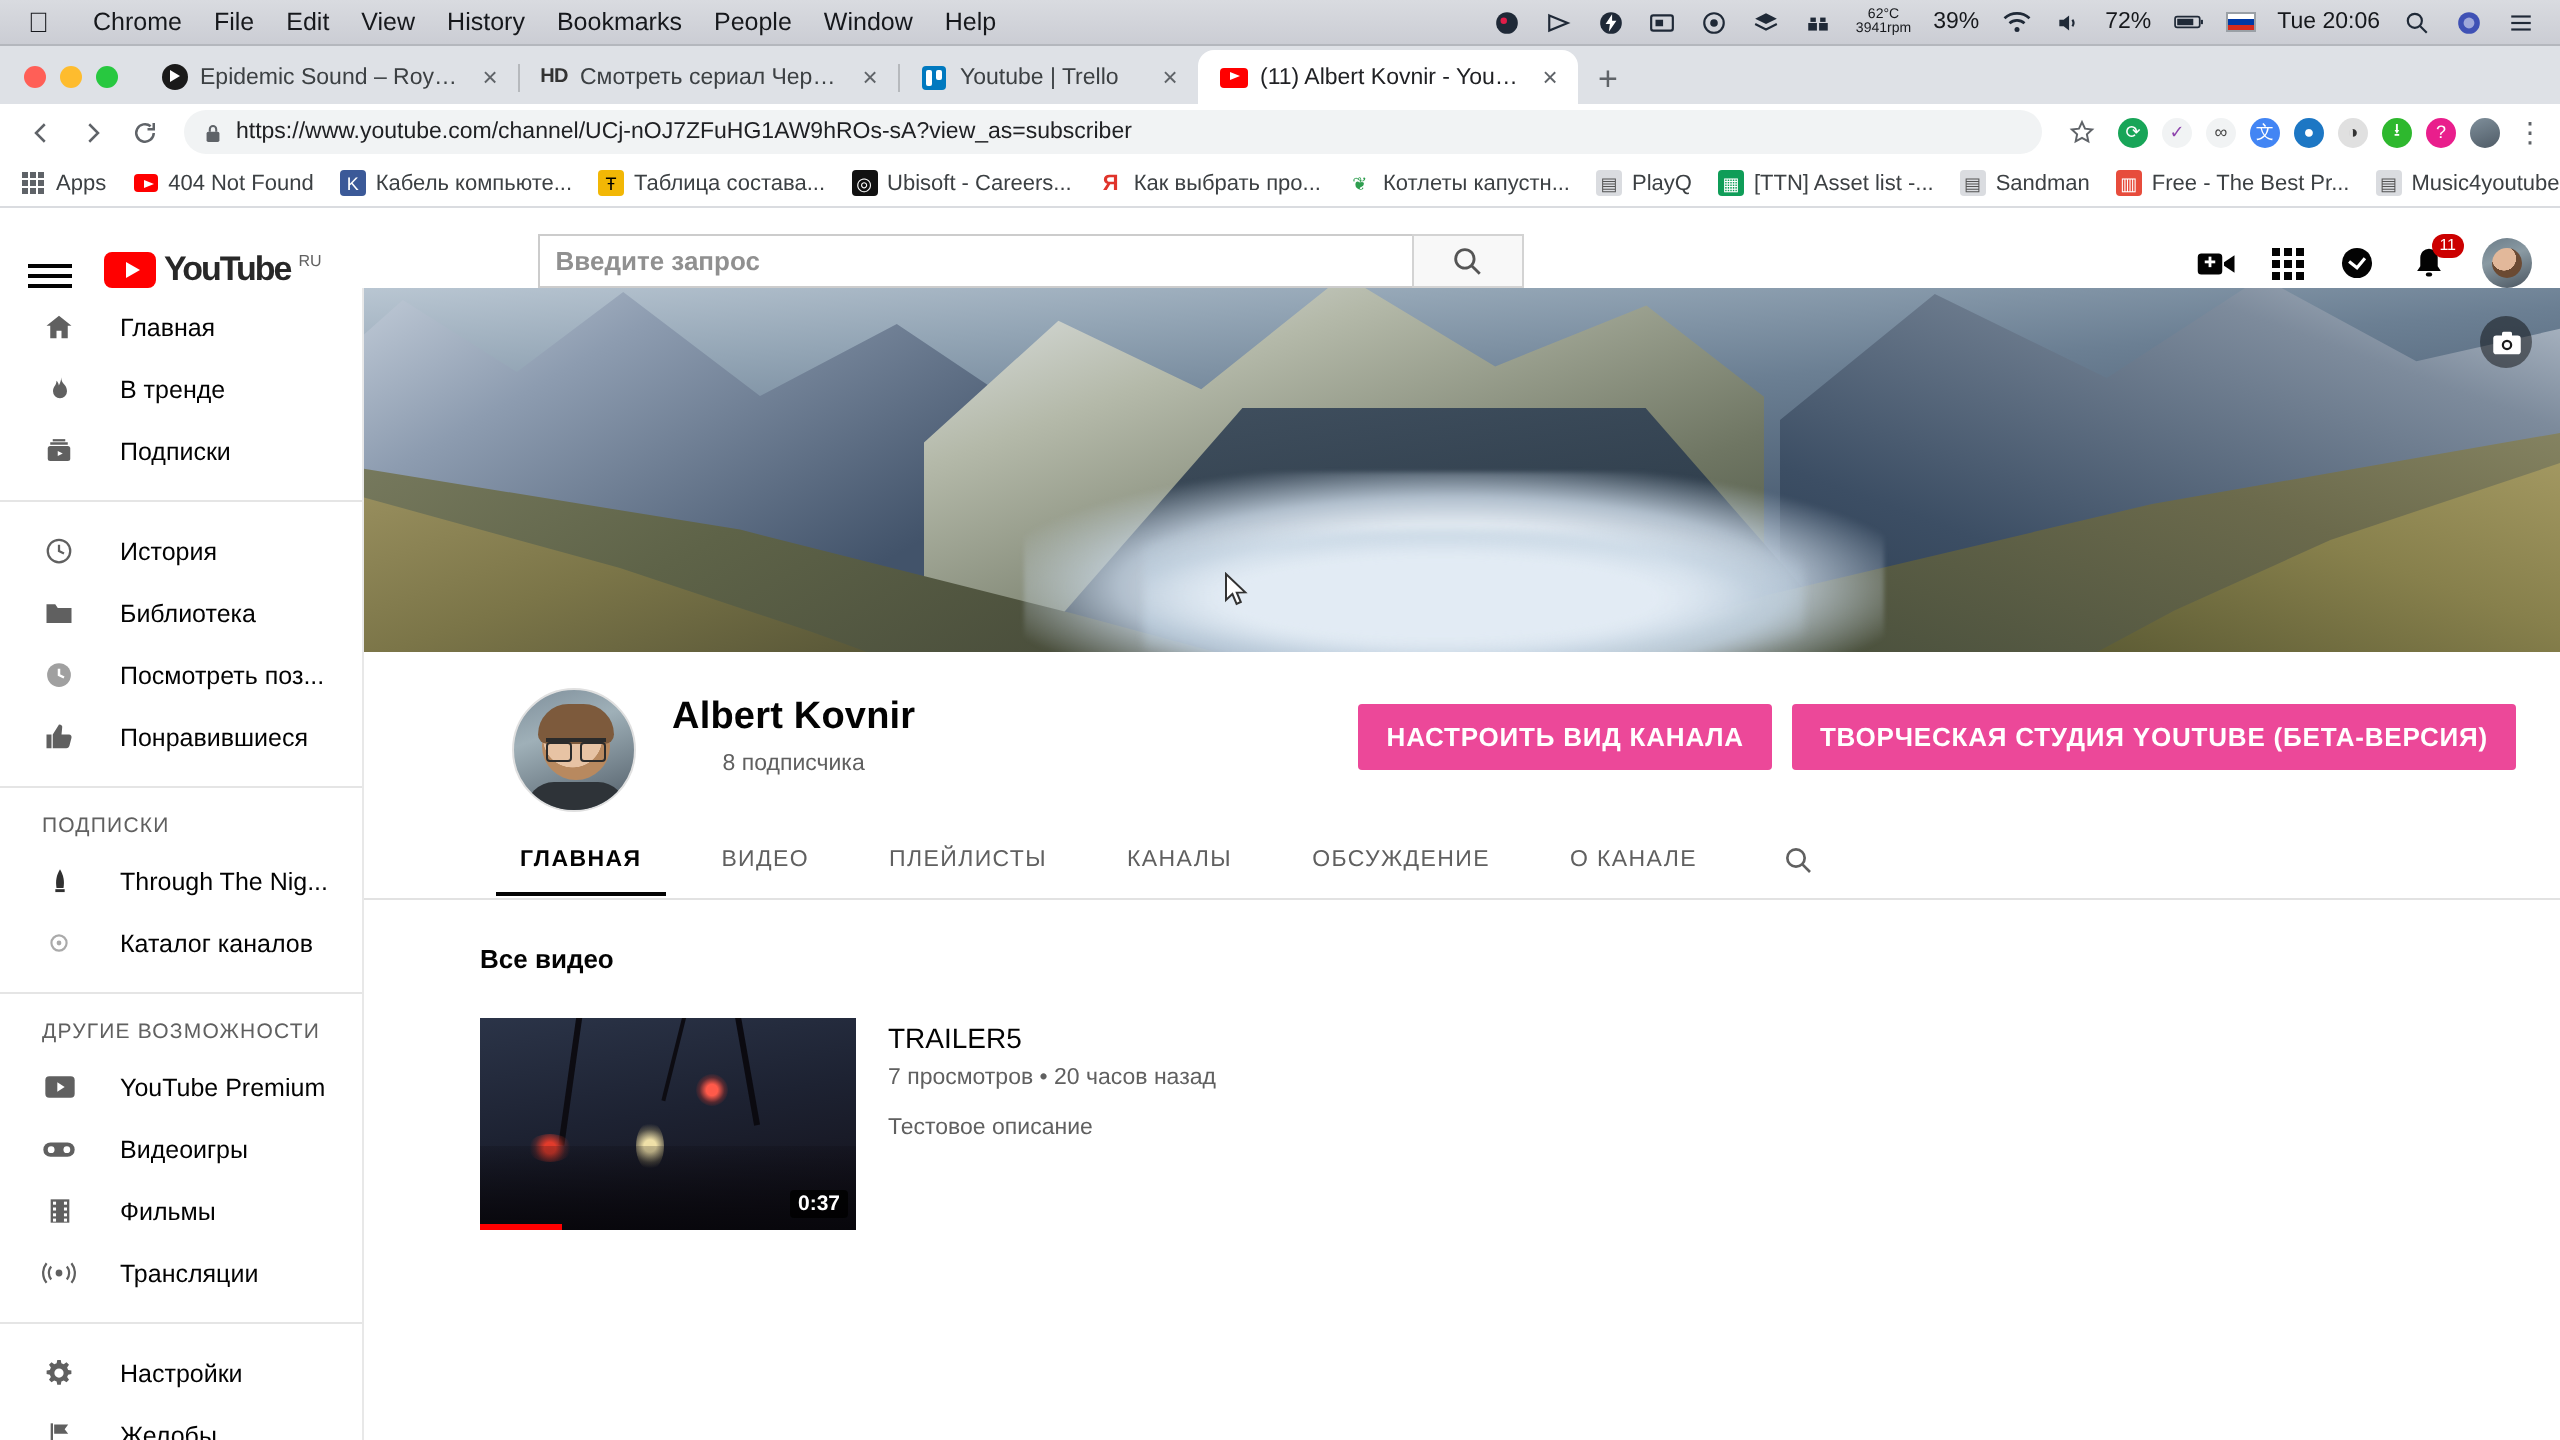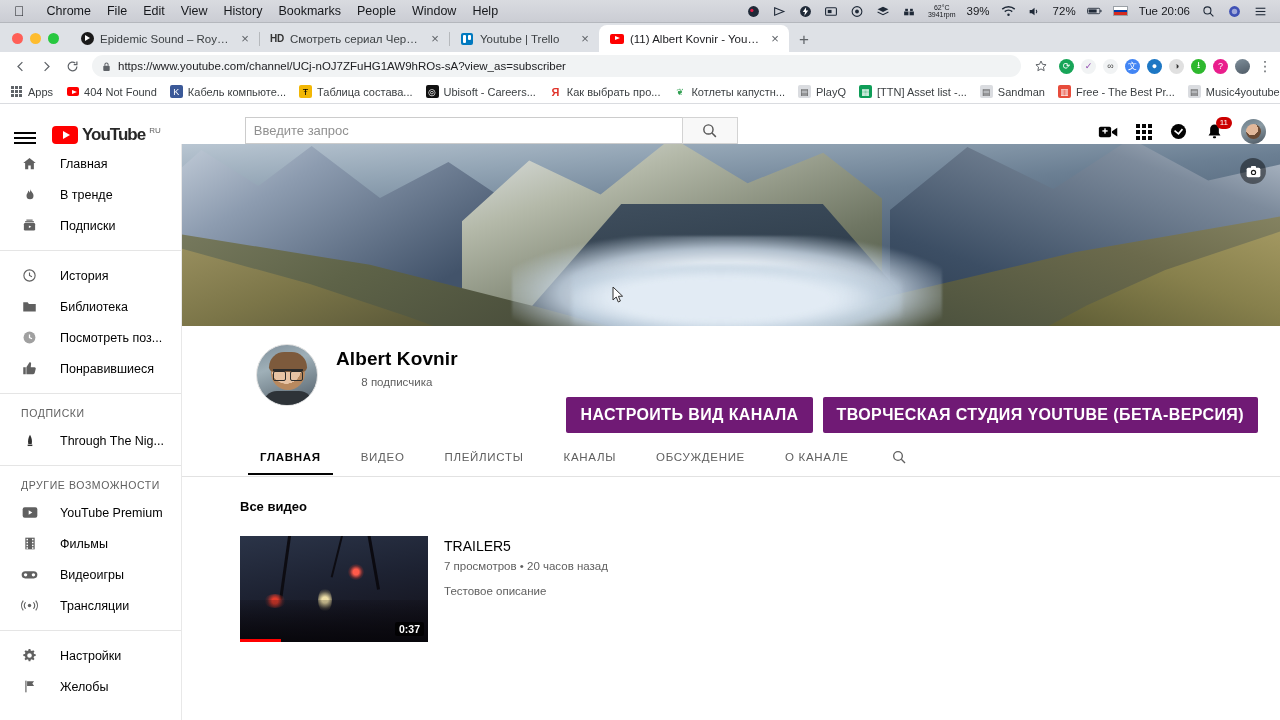--- a/index.html
+++ b/index.html
@@ -105,21 +105,21 @@
   .hamburger { width: 22px; display: flex; flex-direction: column; gap: 3px; margin-right: 16px; }
   .hamburger i { height: 2px; background: #030303; display: block; }
   .yt-logo { display: flex; align-items: flex-start; gap: 4px; }
   .yt-logo .play {
     width: 26px; height: 18px; background: #ff0000; border-radius: 4px;
     display: inline-flex; align-items: center; justify-content: center;
   }
   .yt-logo .play::after { content:""; border-left: 7px solid #fff; border-top: 4.5px solid transparent; border-bottom: 4.5px solid transparent; margin-left: 2px;}
   .yt-logo .word { font-size: 17px; font-weight: bold; letter-spacing: -1px; color: #282828; line-height: 18px; }
   .yt-logo .cc { font-size: 8px; color: #606060; line-height: 9px; }
-  .search-wrap { display: flex; margin-left: 84px; }
+  .search-wrap { display: flex; margin-left: 108px; font-weight: bold; }
   .search-box {
     width: 437px; height: 27px; border: 1px solid #ccc; border-right: none;
     padding: 0 8px; display: flex; align-items: center; font-size: 13px; color: #909090;
     background: #fff;
   }
   .search-btn {
     width: 56px; height: 27px; border: 1px solid #d3d3d3; background: #f8f8f8;
     display: flex; align-items: center; justify-content: center; color: #555;
   }
   .hdr-icons { margin-left: auto; display: flex; align-items: center; gap: 17px; }
@@ -243,22 +243,22 @@
   }
   .ch-avatar .glasses::before { left: 0; } .ch-avatar .glasses::after { right: 0; }
   .ch-avatar .body {
     position: absolute; left: 6px; bottom: -6px; width: 50px; height: 20px; border-radius: 14px 14px 0 0; background: #2e3338;
   }
   .ch-meta { padding-left: 18px; padding-top: 4px; }
   .ch-name { font-size: 19px; color: #030303; font-weight: bold; letter-spacing: .1px; }
   .ch-subs { font-size: 11.5px; color: #606060; padding-top: 6px; }
   .ch-actions { margin-left: auto; display: flex; gap: 10px; padding-top: 8px; }
   .btn-blue {
-    background: #701a75; color: #fff; font-size: 16px; font-weight: bold;
-    padding: 9px 14px; border-radius: 2px; letter-spacing: .4px; white-space: nowrap; margin-top: 45px;
+    background: #ec4899; color: #fff; font-size: 13px; font-weight: bold;
+    padding: 9px 14px; border-radius: 2px; letter-spacing: .4px; white-space: nowrap;
   }
 
   
   .ch-tabs {
     display: flex; align-items: center; gap: 0; padding: 16px 0 0 58px;
     border-bottom: 1px solid #e2e2e2; position: relative;
   }
   .ch-tab {
     font-size: 11.5px; color: #606060; letter-spacing: .7px; font-weight: 500;
     padding: 0 20px 11px; position: relative;
@@ -695,60 +695,69 @@
       <div class="sb-head">ПОДПИСКИ</div>
       <div class="sb-item">
         <span class="si">
           <svg width="14" height="15" viewBox="0 0 24 24">
               <path d="M12 2 C9 7 8 12 9 18 h6 c1-6 0-11-3-16 Z" fill="#303030"></path>
               <rect x="8" y="19" width="8" height="2.5" fill="#303030"></rect>
             </svg>
         </span>
         <span class="sl">Through The Nig...</span>
       </div>
+      <div class="sb-item">
+        <span class="si">
+          <svg width="13" height="13" viewBox="0 0 24 24">
+              <circle cx="12" cy="12" r="7" fill="none" stroke="#aaa" stroke-width="2"></circle>
+              <circle cx="12" cy="12" r="2.2" fill="#aaa"></circle>
+            </svg>
+        </span>
+        <span class="sl">Каталог каналов</span>
+      </div>
 
       <div class="sb-div"></div>
 
       <div class="sb-head">ДРУГИЕ ВОЗМОЖНОСТИ</div>
       <div class="sb-item">
         <span class="si">
           <svg width="16" height="13" viewBox="0 0 24 18">
               <rect x="1" y="1" width="22" height="16" rx="3" fill="#606060"></rect>
               <path d="M10 5.5 L15.5 9 L10 12.5 Z" fill="#fff"></path>
             </svg>
         </span>
         <span class="sl">YouTube Premium</span>
+      </div>
+      <div class="sb-item">
+        <span class="si">
+          <svg width="17" height="13" viewBox="0 0 26 18">
+              <rect x="1" y="4" width="24" height="11" rx="5.5" fill="#606060"></rect>
+              <circle cx="7" cy="9.5" r="2.6" fill="#fff"></circle>
+              <circle cx="19" cy="9.5" r="2.6" fill="#fff"></circle>
+            </svg>
+        </span>
+        <span class="sl">Видеоигры</span>
       </div>
       <div class="sb-item">
         <span class="si">
           <svg width="14" height="15" viewBox="0 0 24 24">
               <rect x="4" y="2" width="16" height="20" fill="#606060"></rect>
               <g fill="#fff">
                 <rect x="6" y="4" width="2.6" height="2.6"></rect>
                 <rect x="6" y="9" width="2.6" height="2.6"></rect>
                 <rect x="6" y="14" width="2.6" height="2.6"></rect>
                 <rect x="6" y="18.5" width="2.6" height="2.6"></rect>
                 <rect x="15.4" y="4" width="2.6" height="2.6"></rect>
                 <rect x="15.4" y="9" width="2.6" height="2.6"></rect>
                 <rect x="15.4" y="14" width="2.6" height="2.6"></rect>
                 <rect x="15.4" y="18.5" width="2.6" height="2.6"></rect>
               </g>
             </svg>
         </span>
         <span class="sl">Фильмы</span>
-      </div>
-      <div class="sb-item">
-        <span class="si">
-          <svg width="17" height="13" viewBox="0 0 26 18">
-              <rect x="1" y="4" width="24" height="11" rx="5.5" fill="#606060"></rect>
-              <circle cx="7" cy="9.5" r="2.6" fill="#fff"></circle>
-              <circle cx="19" cy="9.5" r="2.6" fill="#fff"></circle>
-            </svg>
-        </span>
-        <span class="sl">Видеоигры</span>
       </div>
       <div class="sb-item">
         <span class="si">
           <svg width="18" height="13" viewBox="0 0 26 18">
               <circle cx="13" cy="9" r="2.6" fill="#606060"></circle>
               <path d="M7 4 a8 8 0 0 0 0 10 M19 4 a8 8 0 0 1 0 10" fill="none" stroke="#606060" stroke-width="1.7"></path>
               <path d="M3.5 1.5 a12 12 0 0 0 0 15 M22.5 1.5 a12 12 0 0 1 0 15" fill="none" stroke="#606060" stroke-width="1.7"></path>
             </svg>
         </span>
         <span class="sl">Трансляции</span>

